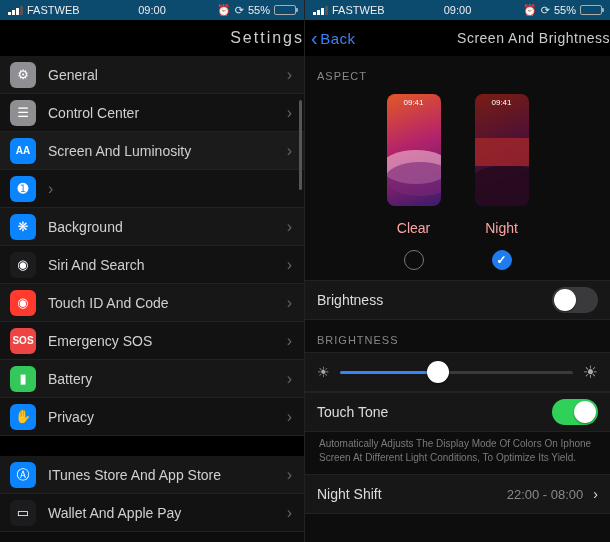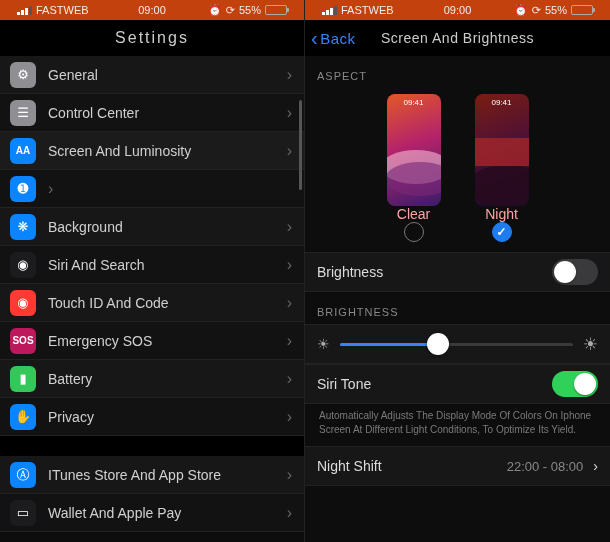--- a/index.html
+++ b/index.html
@@ -11,40 +11,40 @@
     display: flex;
     overflow: hidden;
   }
   .pane { height: 542px; background: #0d0d0d; position: relative; }
   .pane-left { width: 305px; border-right: 1px solid #222; }
   .pane-right { width: 305px; }
 
   
   .statusbar {
     height: 20px; display: flex; align-items: center;
-    font-size: 11px; color: #eee; padding: 0 17px;
+    font-size: 11px; color: #eee; padding: 0 8px;
     justify-content: space-between;
-    background: #c2410c;
+    background: #0c4a6e;
   }
   .sb-left, .sb-right { display: flex; align-items: center; gap: 4px; }
   .sb-center { position: absolute; left: 50%; transform: translateX(-50%); font-weight: 500; }
   .bars { display: inline-flex; gap: 1px; align-items: flex-end; }
   .bars span { width: 3px; background: #fff; display: inline-block; }
   .bars span:nth-child(1){height:3px} .bars span:nth-child(2){height:5px}
   .bars span:nth-child(3){height:7px} .bars span:nth-child(4){height:9px; background:#555}
   .battery {
     width: 22px; height: 10px; border: 1px solid #aaa; border-radius: 2px;
     position: relative; display: inline-block;
   }
   .battery::after { content:""; position:absolute; right:-3px; top:2px; width:2px; height:4px; background:#aaa; border-radius:0 1px 1px 0;}
   .batt-fill { height: 100%; background: #4cd964; border-radius:1px; }
 
   
   .navhead {
-    height: 36px; display: flex; align-items: center; justify-content: center;
+    height: 36px; display: flex; align-items: center; justify-content: flex-end;
     position: relative; background: #000;
     font-size: 16px; letter-spacing: 2px; color: #ccc;
   }
   .navhead .back {
     position: absolute; left: 6px; display: flex; align-items: center;
     color: #3a82f7; font-size: 15px; gap: 2px;
   }
   .navhead .back .chev { font-size: 20px; line-height: 1; }
 
   
@@ -69,21 +69,21 @@
 
   
   .section-head {
     font-size: 11px; color: #888; letter-spacing: 1px;
     padding: 14px 12px 6px 12px; text-transform: uppercase;
   }
   .aspect-picker {
     display: flex; gap: 34px; justify-content: center;
     padding: 6px 0 10px 0;
   }
-  .aspect-opt { display: flex; flex-direction: column; align-items: center; gap: 0; }
+  .aspect-opt { display: flex; flex-direction: column; align-items: center; gap: 14px; }
   .phone-thumb {
     width: 54px; height: 112px; border-radius: 8px;
     background: linear-gradient(160deg,#e25826 0%,#b4236a 45%,#3a1b6b 100%);
     position: relative; overflow: hidden;
   }
   .phone-thumb.dark { background: linear-gradient(160deg,#7a1d12 0%,#4a1038 50%,#120b2a 100%); }
   .phone-thumb .tbar { position:absolute; top:4px; width:100%; text-align:center; font-size:8px; color:#fff;}
   .phone-thumb .wave { position:absolute; bottom:22px; left:-6px; width:70px; height:34px; border-radius:50%; }
   .phone-thumb .wave1{ background:rgba(255,200,220,.55); }
   .phone-thumb .wave2{ background:rgba(120,40,120,.6); bottom:10px; left:-2px;}
@@ -187,21 +187,21 @@
         <span class="icon" style="background: rgb(28, 28, 30);">◉</span>
         <span class="label">Siri And Search</span>
         <span class="chevr">›</span>
       </div>
       <div class="row">
         <span class="icon" style="background: rgb(255, 59, 48);">◉</span>
         <span class="label">Touch ID And Code</span>
         <span class="chevr">›</span>
       </div>
       <div class="row alt">
-        <span class="icon" style="background: #be185d; font-size: 10px; font-weight: 700;">SOS</span>
+        <span class="icon" style="background: #ef4444; font-size: 10px; font-weight: 700;">SOS</span>
         <span class="label">Emergency SOS</span>
         <span class="chevr">›</span>
       </div>
       <div class="row">
         <span class="icon" style="background: rgb(52, 199, 89);">▮</span>
         <span class="label">Battery</span>
         <span class="chevr">›</span>
       </div>
       <div class="row alt">
         <span class="icon" style="background: rgb(10, 132, 255);">✋</span>
@@ -287,21 +287,21 @@
   <div class="slider-row">
     <span class="sun">☀︎</span>
     <div class="slider">
       <div class="fill" style="width:42%"></div>
       <div class="thumb" style="left:42%"></div>
     </div>
     <span class="sun" style="font-size:17px">☀︎</span>
   </div>
 
   <div class="cell">
-    <span>Siri Tone</span>
+    <span>Touch Tone</span>
     <span class="toggle on">
         <span class="knob"></span>
       </span>
   </div>
   <div class="footnote">Automatically Adjusts The Display Mode Of Colors On Iphone Screen At Different Light Conditions, To Optimize Its Yield.</div>
 
   <div class="cell">
     <span>Night Shift</span>
     <span style="display:flex;align-items:flex-end;gap:4px">
       <span class="detail">22:00 - 08:00</span>

